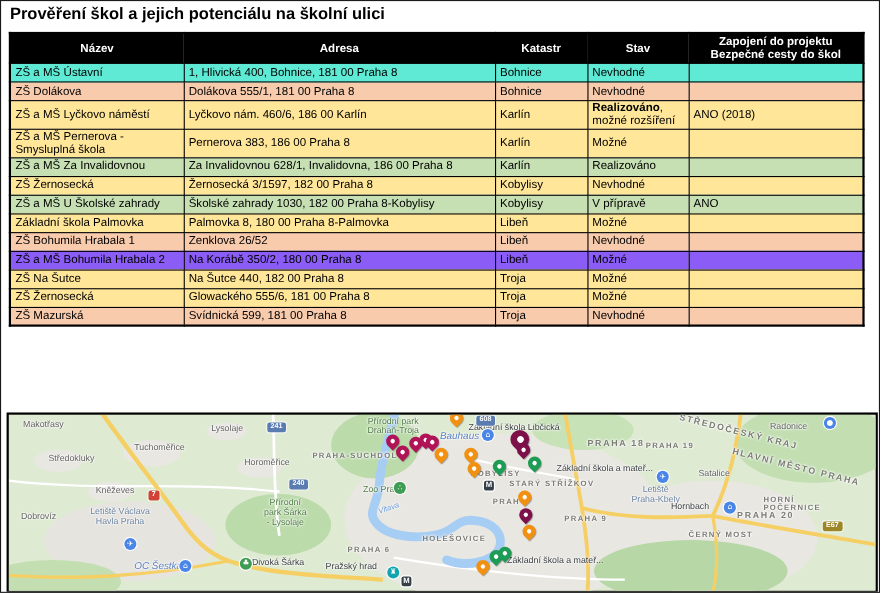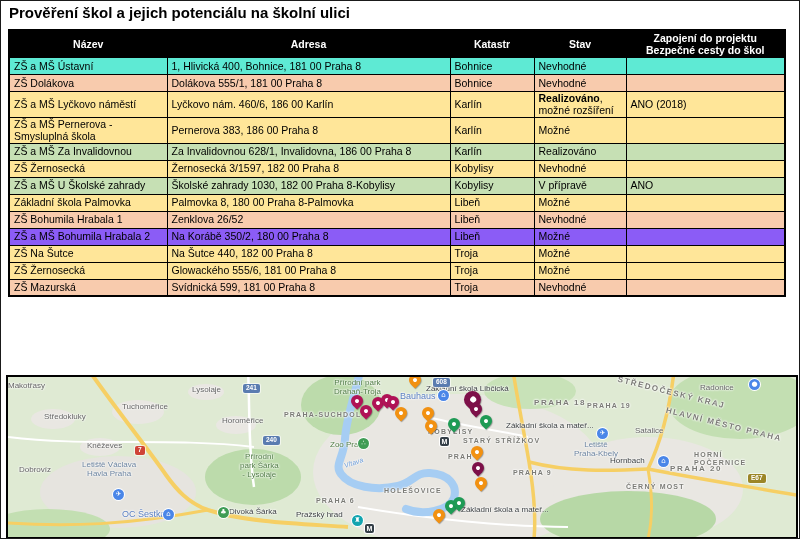--- a/index.html
+++ b/index.html
@@ -17,21 +17,21 @@
   .col-stav{width:92px;}
   .col-proj{width:159px;}
   
   #map{position:absolute;left:5px;top:374px;width:788px;height:160px;border:2px solid #000;background:#dfead3;overflow:hidden;cursor:grab;}
   #map svg{position:absolute;left:0;top:0;}
   .lbl{position:absolute;font-size:8px;color:#636363;line-height:1.12;white-space:pre;text-shadow:0 0 2px #fff,0 0 2px #fff,0 0 3px #fff;z-index:3;}
   .lbl.area{font-size:7px;letter-spacing:1.2px;color:#7b7b76;font-weight:bold;}
   .lbl.area2{font-size:8px;letter-spacing:1.6px;color:#7b7b76;font-weight:bold;}
   .lbl.park{color:#517d46;text-align:center;}
   .lbl.airport{color:#6c84a0;text-align:center;}
-  .lbl.blue{color:#5a7fc2;font-size:9px;}
+  .lbl.blue{color:#5a7fc2;font-size:9px;font-style:italic;}
   .lbl.water{color:#6f9ed9;font-style:italic;font-size:7px;}
   .lbl.school{color:#3c4043;}
   .pin{position:absolute;width:12px;height:12px;border-radius:50% 50% 50% 0;transform:rotate(-45deg);box-shadow:0 1px 1px rgba(0,0,0,.35);z-index:5;}
   .pin::after{content:"";position:absolute;left:4px;top:4px;width:4px;height:4px;border-radius:50%;background:#fff;}
   .pin.big{width:17px;height:17px;}
   .pin.big::after{left:5.5px;top:5.5px;width:6px;height:6px;}
   .poi{position:absolute;width:11px;height:11px;border-radius:50%;color:#fff;font-size:7px;line-height:11px;text-align:center;font-family:"DejaVu Sans",sans-serif;box-shadow:0 0 0 1px #fff;z-index:4;}
   .badge{position:absolute;font-size:6.5px;font-weight:bold;color:#fff;padding:1px 3px;border-radius:2px;line-height:1;z-index:4;box-shadow:0 0 0 1px rgba(255,255,255,.6);}
   .badge.road-blue{background:#5a7cb0;}
   .badge.road-red{background:#cf4437;}
@@ -180,21 +180,21 @@
       <path d="M 420,40 C 460,50 500,55 520,60" stroke="#ffffff" stroke-width="2" fill="none"></path>
       <path d="M 80,-8 C 105,28 140,72 158,98 C 168,112 180,126 200,133 C 240,146 300,147 340,150" stroke="#f6cf64" stroke-width="4" fill="none"></path>
       <path d="M 0,146 C 60,150 120,148 200,133" stroke="#f6cf64" stroke-width="3" fill="none"></path>
       <path d="M 505,-6 C 510,25 516,55 521,85 C 526,115 528,140 526,162" stroke="#f6cf64" stroke-width="3.5" fill="none"></path>
       <path d="M 521,85 C 560,95 600,94 640,92" stroke="#f6cf64" stroke-width="3.5" fill="none"></path>
       <path d="M 640,92 C 655,60 662,30 666,-6" stroke="#f6cf64" stroke-width="3.5" fill="none"></path>
       <path d="M 640,92 C 680,100 730,108 788,118" stroke="#f6cf64" stroke-width="3.5" fill="none"></path>
       <path d="M 640,92 C 645,120 644,145 640,162" stroke="#f6cf64" stroke-width="3" fill="none"></path>
       <path d="M 352,-6 C 346,22 338,42 337,62 C 336,80 326,88 333,97 C 342,110 368,114 390,109 C 406,105 407,95 422,96 C 440,97 450,108 446,121 C 441,134 415,139 398,132" stroke="#a6cdf3" stroke-width="8" fill="none" stroke-linecap="round"></path>
     </svg>
-  <span class="lbl " style="left: 0; top: 5px;">Makotřasy</span>
+  <span class="lbl " style="left: 13px; top: 5px;">Makotřasy</span>
       <span class="lbl " style="left: 36px; top: 36px;">Středokluky</span>
       <span class="lbl " style="left: 114px; top: 26px;">Tuchoměřice</span>
       <span class="lbl " style="left: 184px; top: 9px;">Lysolaje</span>
       <span class="lbl " style="left: 214px; top: 40px;">Horoměřice</span>
       <span class="lbl " style="left: 79px; top: 65px;">Kněževes</span>
       <span class="lbl " style="left: 11px; top: 89px;">Dobrovíz</span>
       <span class="lbl area" style="left: 276px; top: 34px;">PRAHA-SUCHDOL</span>
       <span class="lbl airport" style="left: 74px; top: 84px;">Letiště Václava
 Havla Praha</span>
       <span class="lbl blue" style="left: 114px; top: 132px;">OC Šestka</span>

